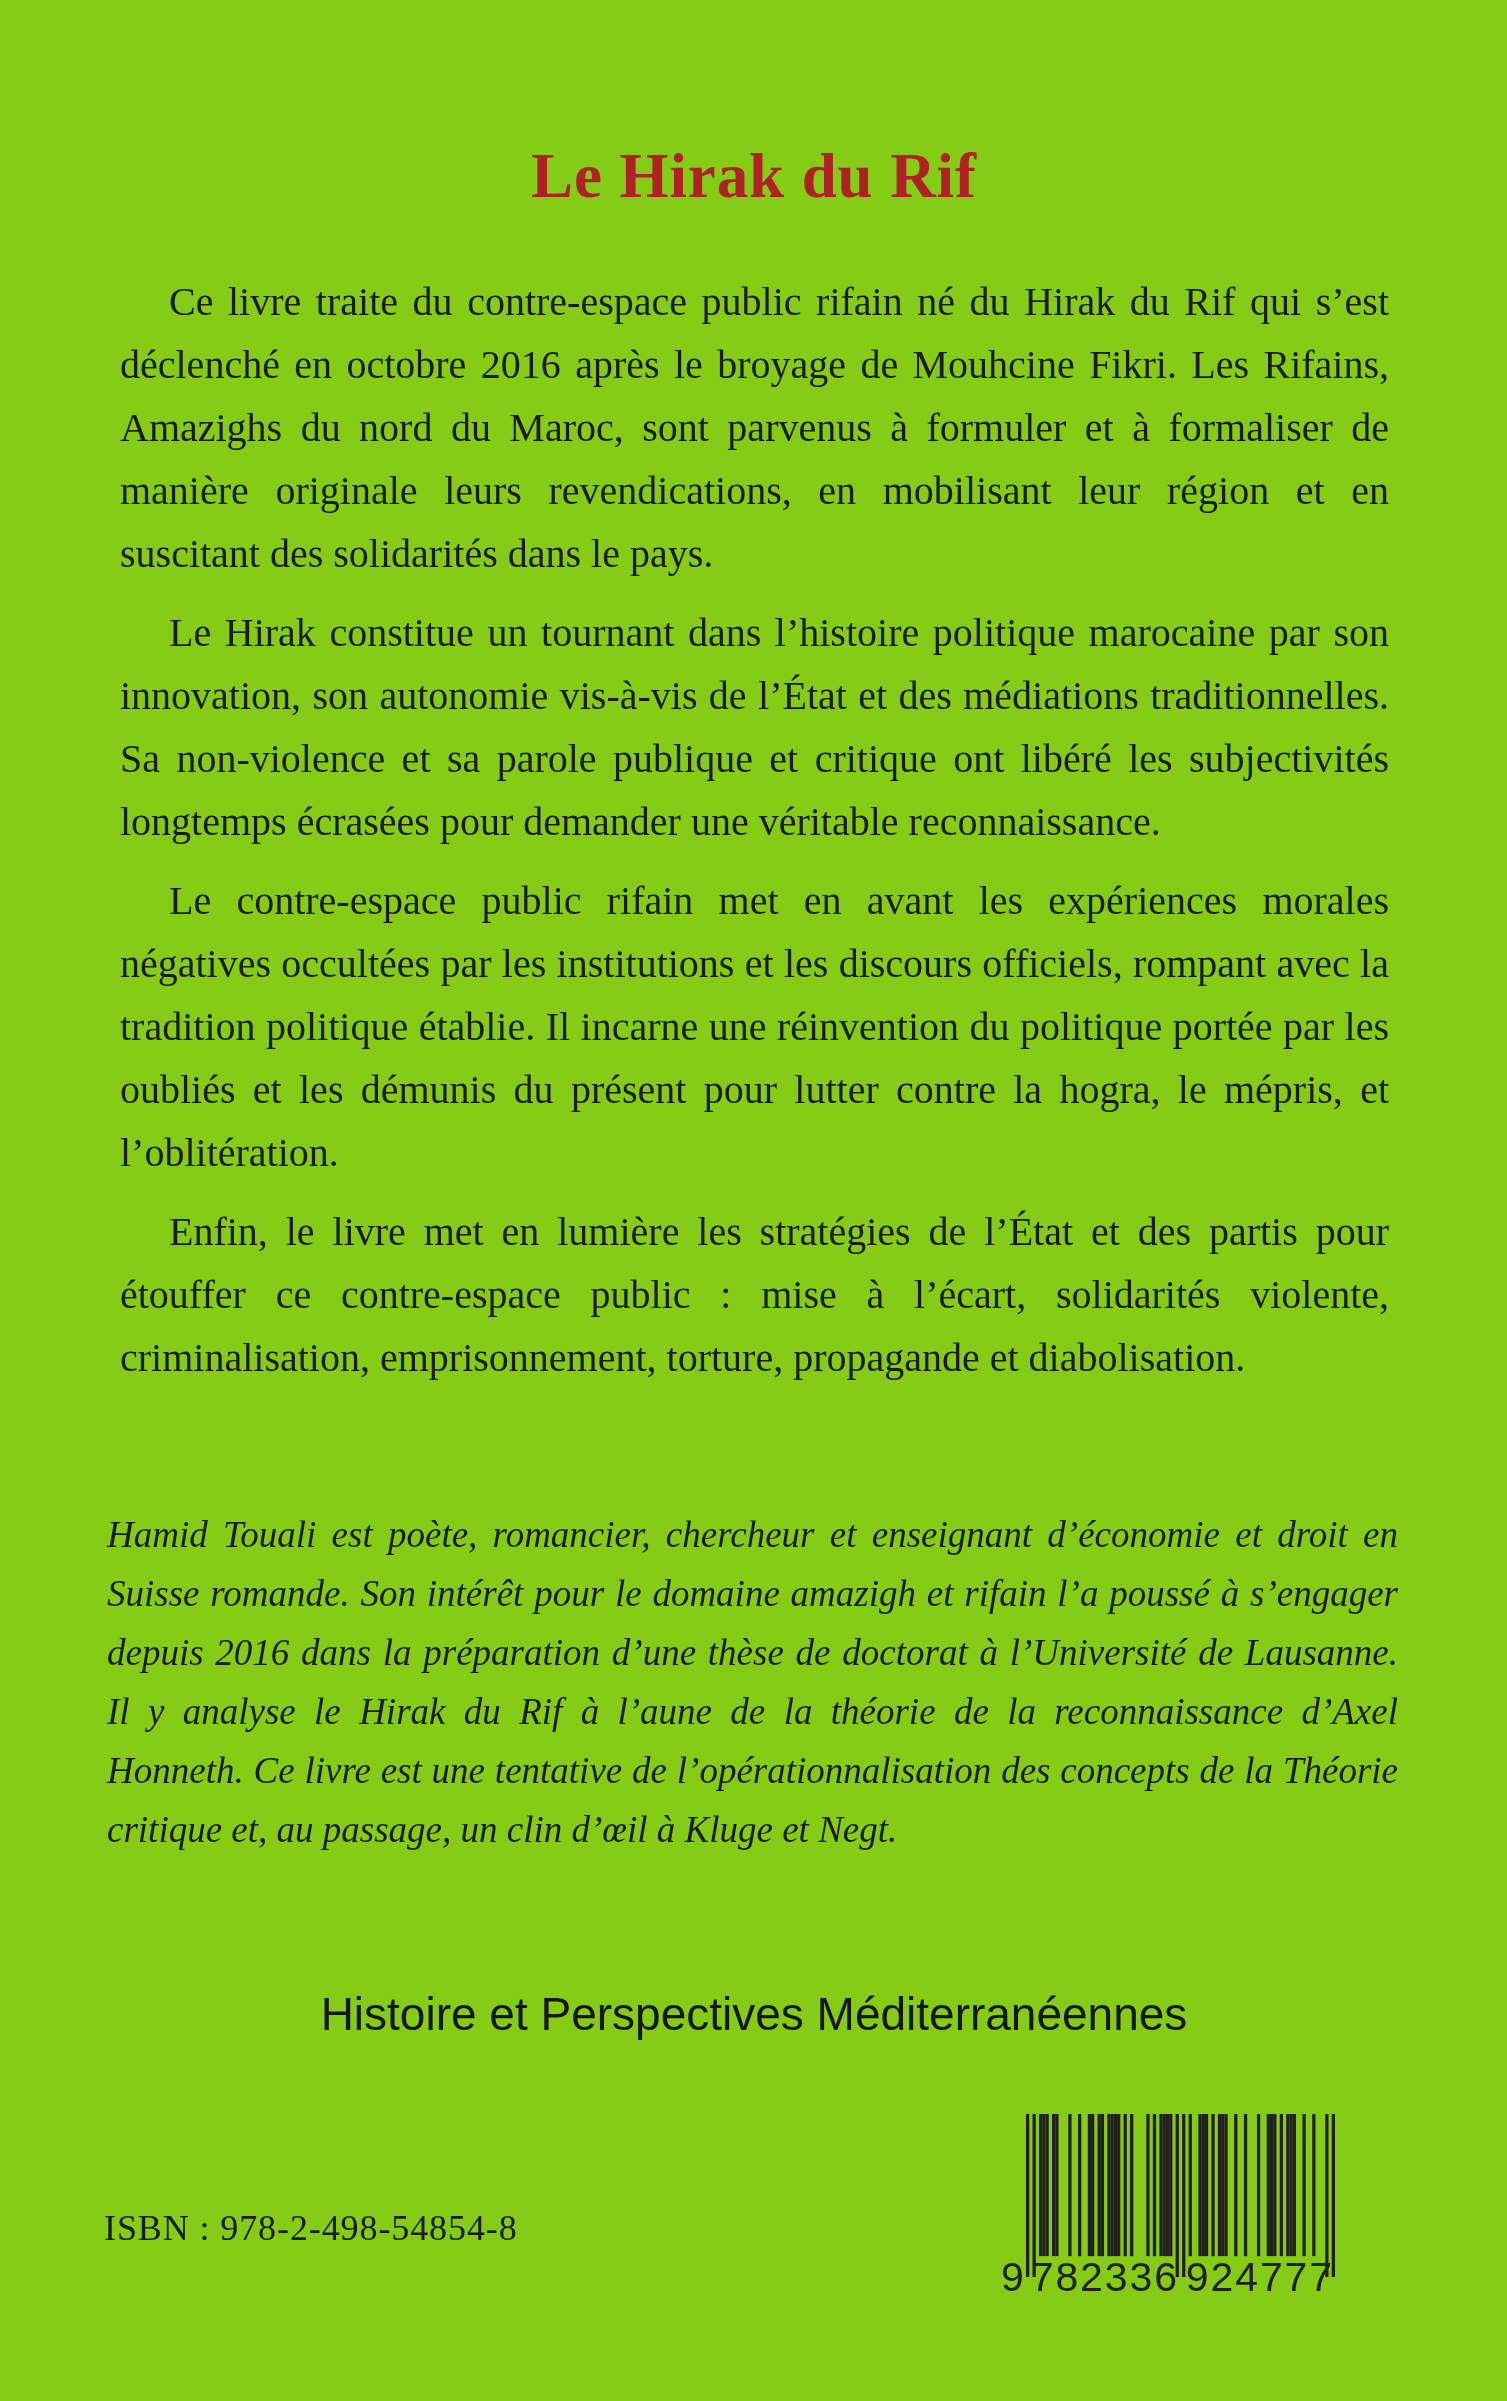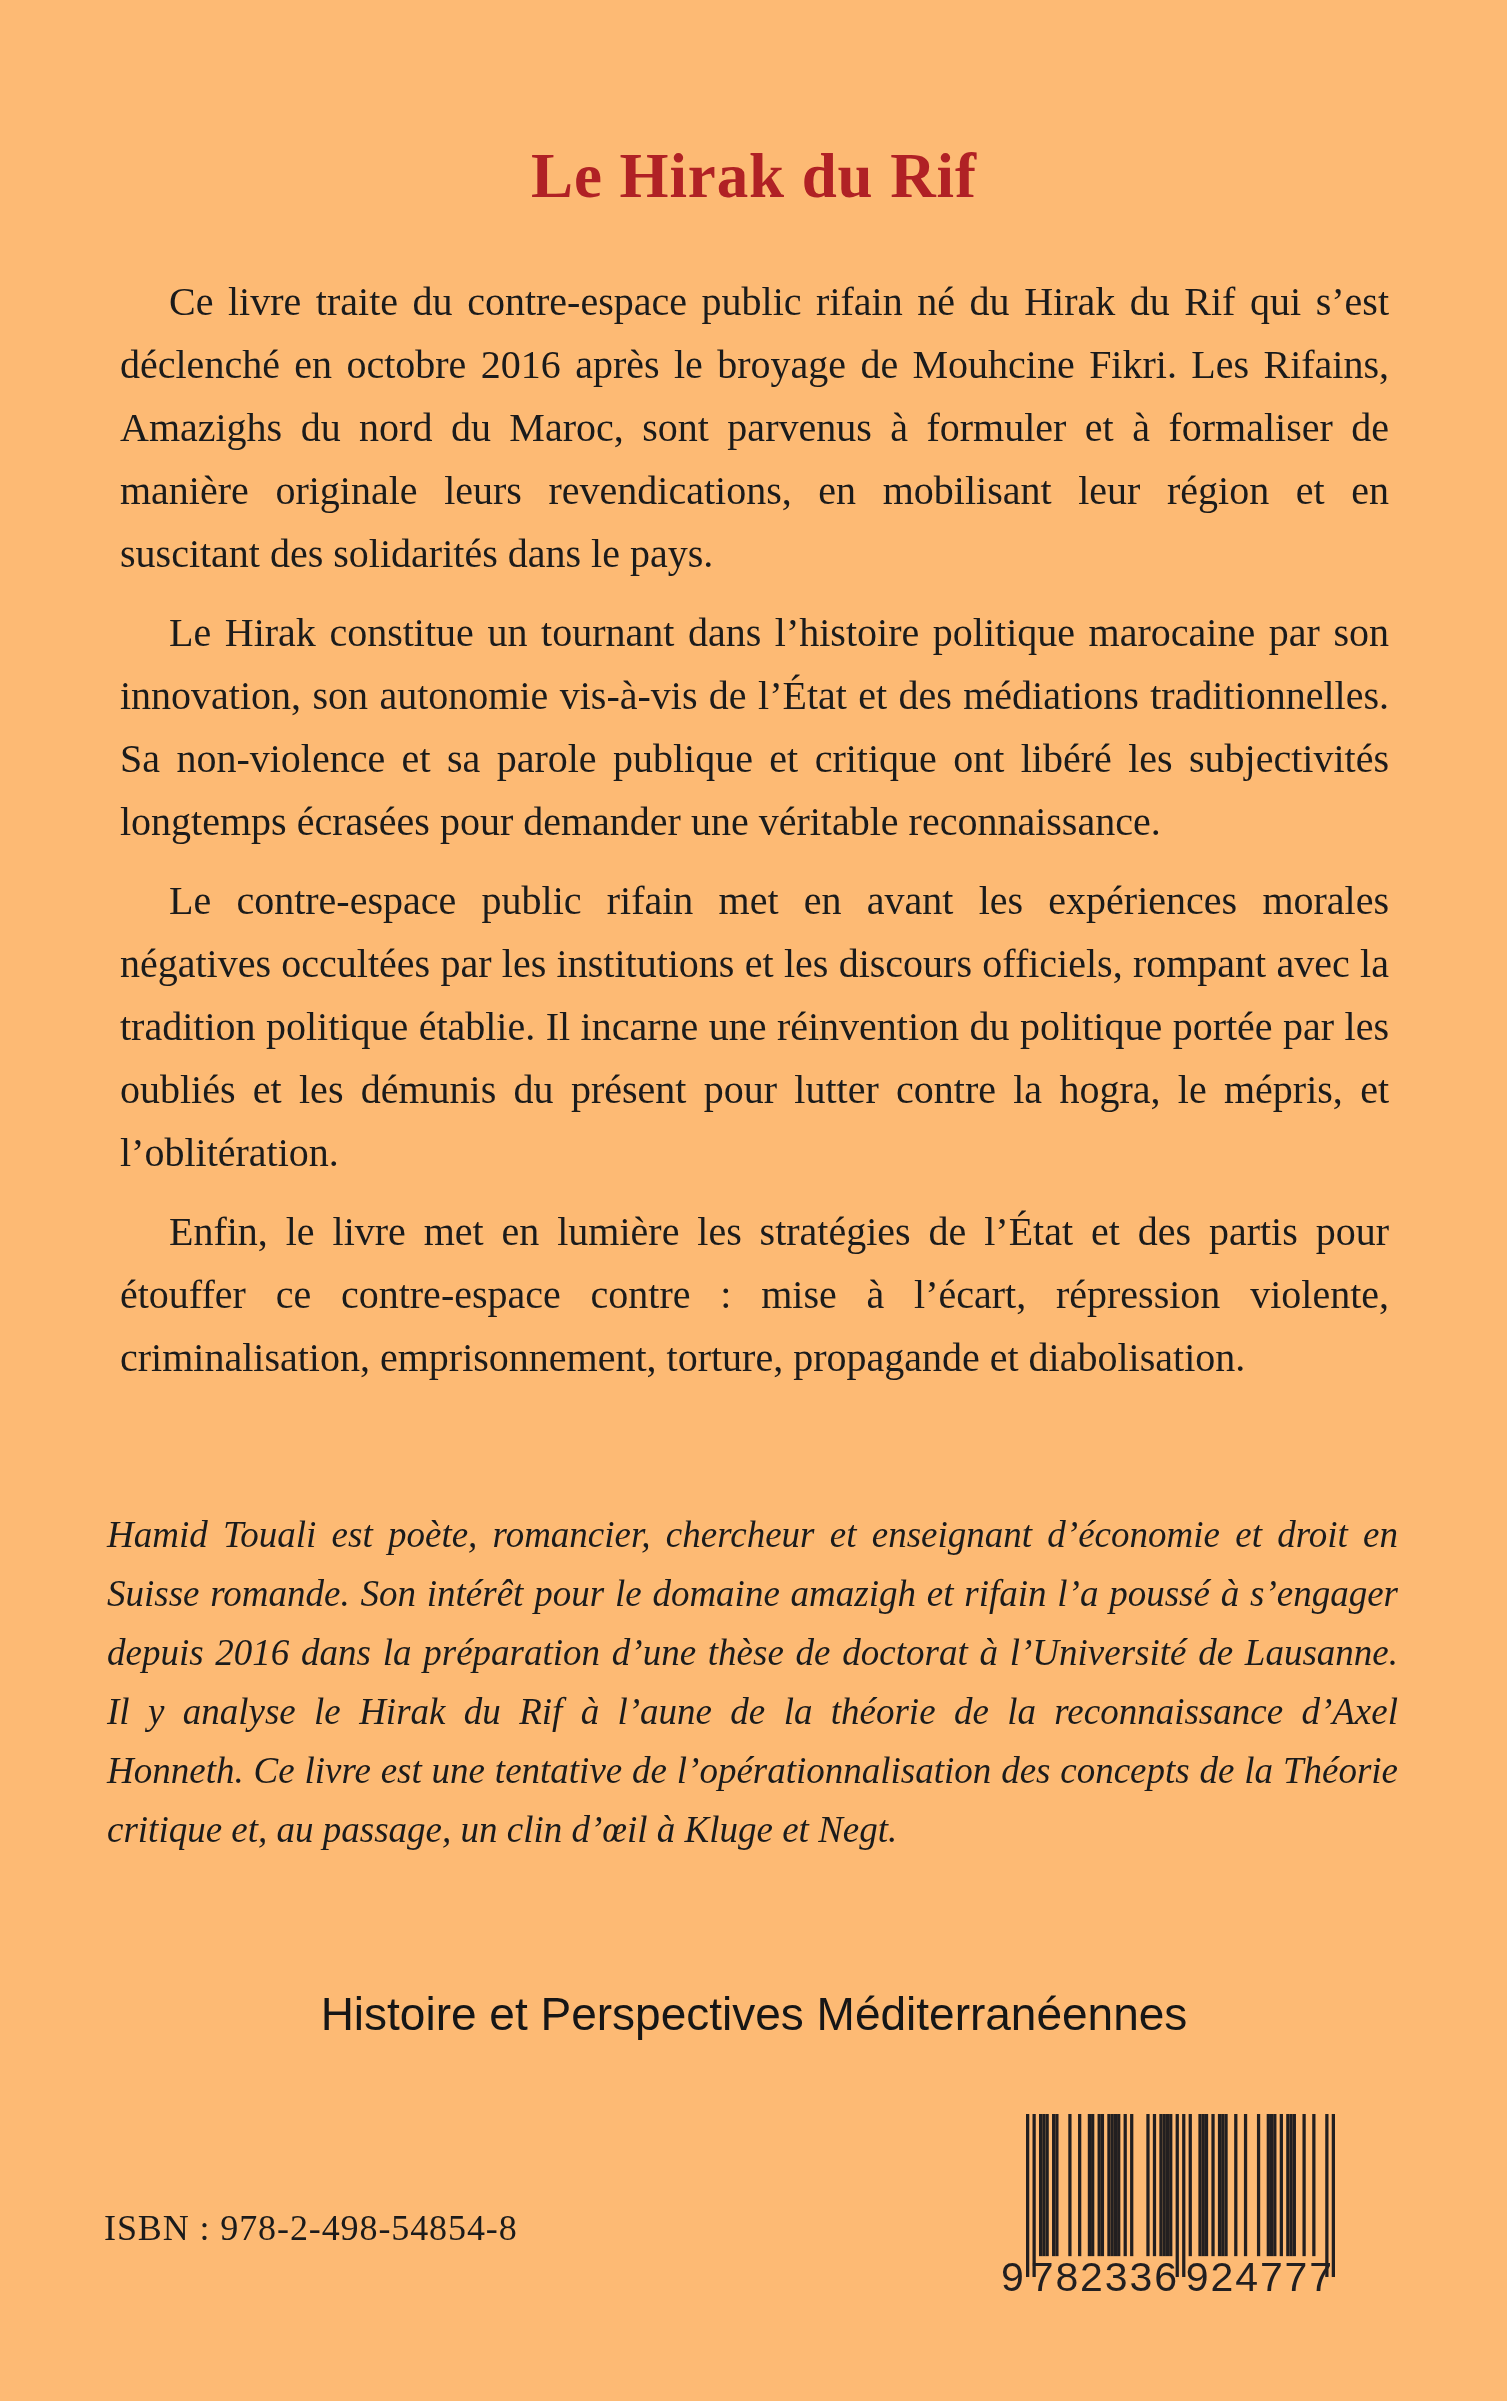--- a/index.html
+++ b/index.html
@@ -2,21 +2,21 @@
 <html style="font-size:15px"><head>
 <meta charset="utf-8">
 <style>
   * { margin: 0; padding: 0; box-sizing: border-box; }
   html, body { background: #e8e8e8; }
   .page {
     position: relative;
     width: 1508px;
     height: 2402px;
     margin: 0 auto;
-    background: #fdba74;
+    background: #84cc16;
     font-family: "Liberation Serif", serif;
     color: #1b1b1b;
     overflow: hidden;
   }
   .book-title {
     position: absolute;
     top: 140px;
     left: 0;
     width: 100%;
     text-align: center;
@@ -117,21 +117,21 @@
 <body>
 
 <div class="page">
 
   <h1 class="book-title">Le Hirak du Rif</h1>
 
   <div class="synopsis">
     <p>Ce livre traite du contre-espace public rifain né du Hirak du Rif qui s’est déclenché en octobre 2016 après le broyage de Mouhcine Fikri. Les Rifains, Amazighs du nord du Maroc, sont parvenus à formuler et à formaliser de manière originale leurs revendications, en mobilisant leur région et en suscitant des solidarités dans le pays.</p>
     <p>Le Hirak constitue un tournant dans l’histoire politique marocaine par son innovation, son autonomie vis-à-vis de l’État et des médiations traditionnelles. Sa non-violence et sa parole publique et critique ont libéré les subjectivités longtemps écrasées pour demander une véritable reconnaissance.</p>
     <p>Le contre-espace public rifain met en avant les expériences morales négatives occultées par les institutions et les discours officiels, rompant avec la tradition politique établie. Il incarne une réinvention du politique portée par les oubliés et les démunis du présent pour lutter contre la hogra, le mépris, et l’oblitération.</p>
-    <p>Enfin, le livre met en lumière les stratégies de l’État et des partis pour étouffer ce contre-espace contre : mise à l’écart, répression violente, criminalisation, emprisonnement, torture, propagande et diabolisation.</p>
+    <p>Enfin, le livre met en lumière les stratégies de l’État et des partis pour étouffer ce contre-espace public : mise à l’écart, solidarités violente, criminalisation, emprisonnement, torture, propagande et diabolisation.</p>
   </div>
 
   <p class="author-bio">
     <strong>Hamid Touali</strong>
     <span>est poète, romancier, chercheur et enseignant d’économie et droit en Suisse romande. Son intérêt pour le domaine amazigh et rifain l’a poussé à s’engager depuis 2016 dans la préparation d’une thèse de doctorat à l’Université de Lausanne. Il y analyse le Hirak du Rif à l’aune de la théorie de la reconnaissance d’Axel Honneth. Ce livre est une tentative de l’opérationnalisation des concepts de la Théorie critique et, au passage, un clin d’œil à Kluge et Negt.</span>
   </p>
 
   <div class="collection-title">Histoire et Perspectives Méditerranéennes</div>
 
   <div class="isbn-block">

